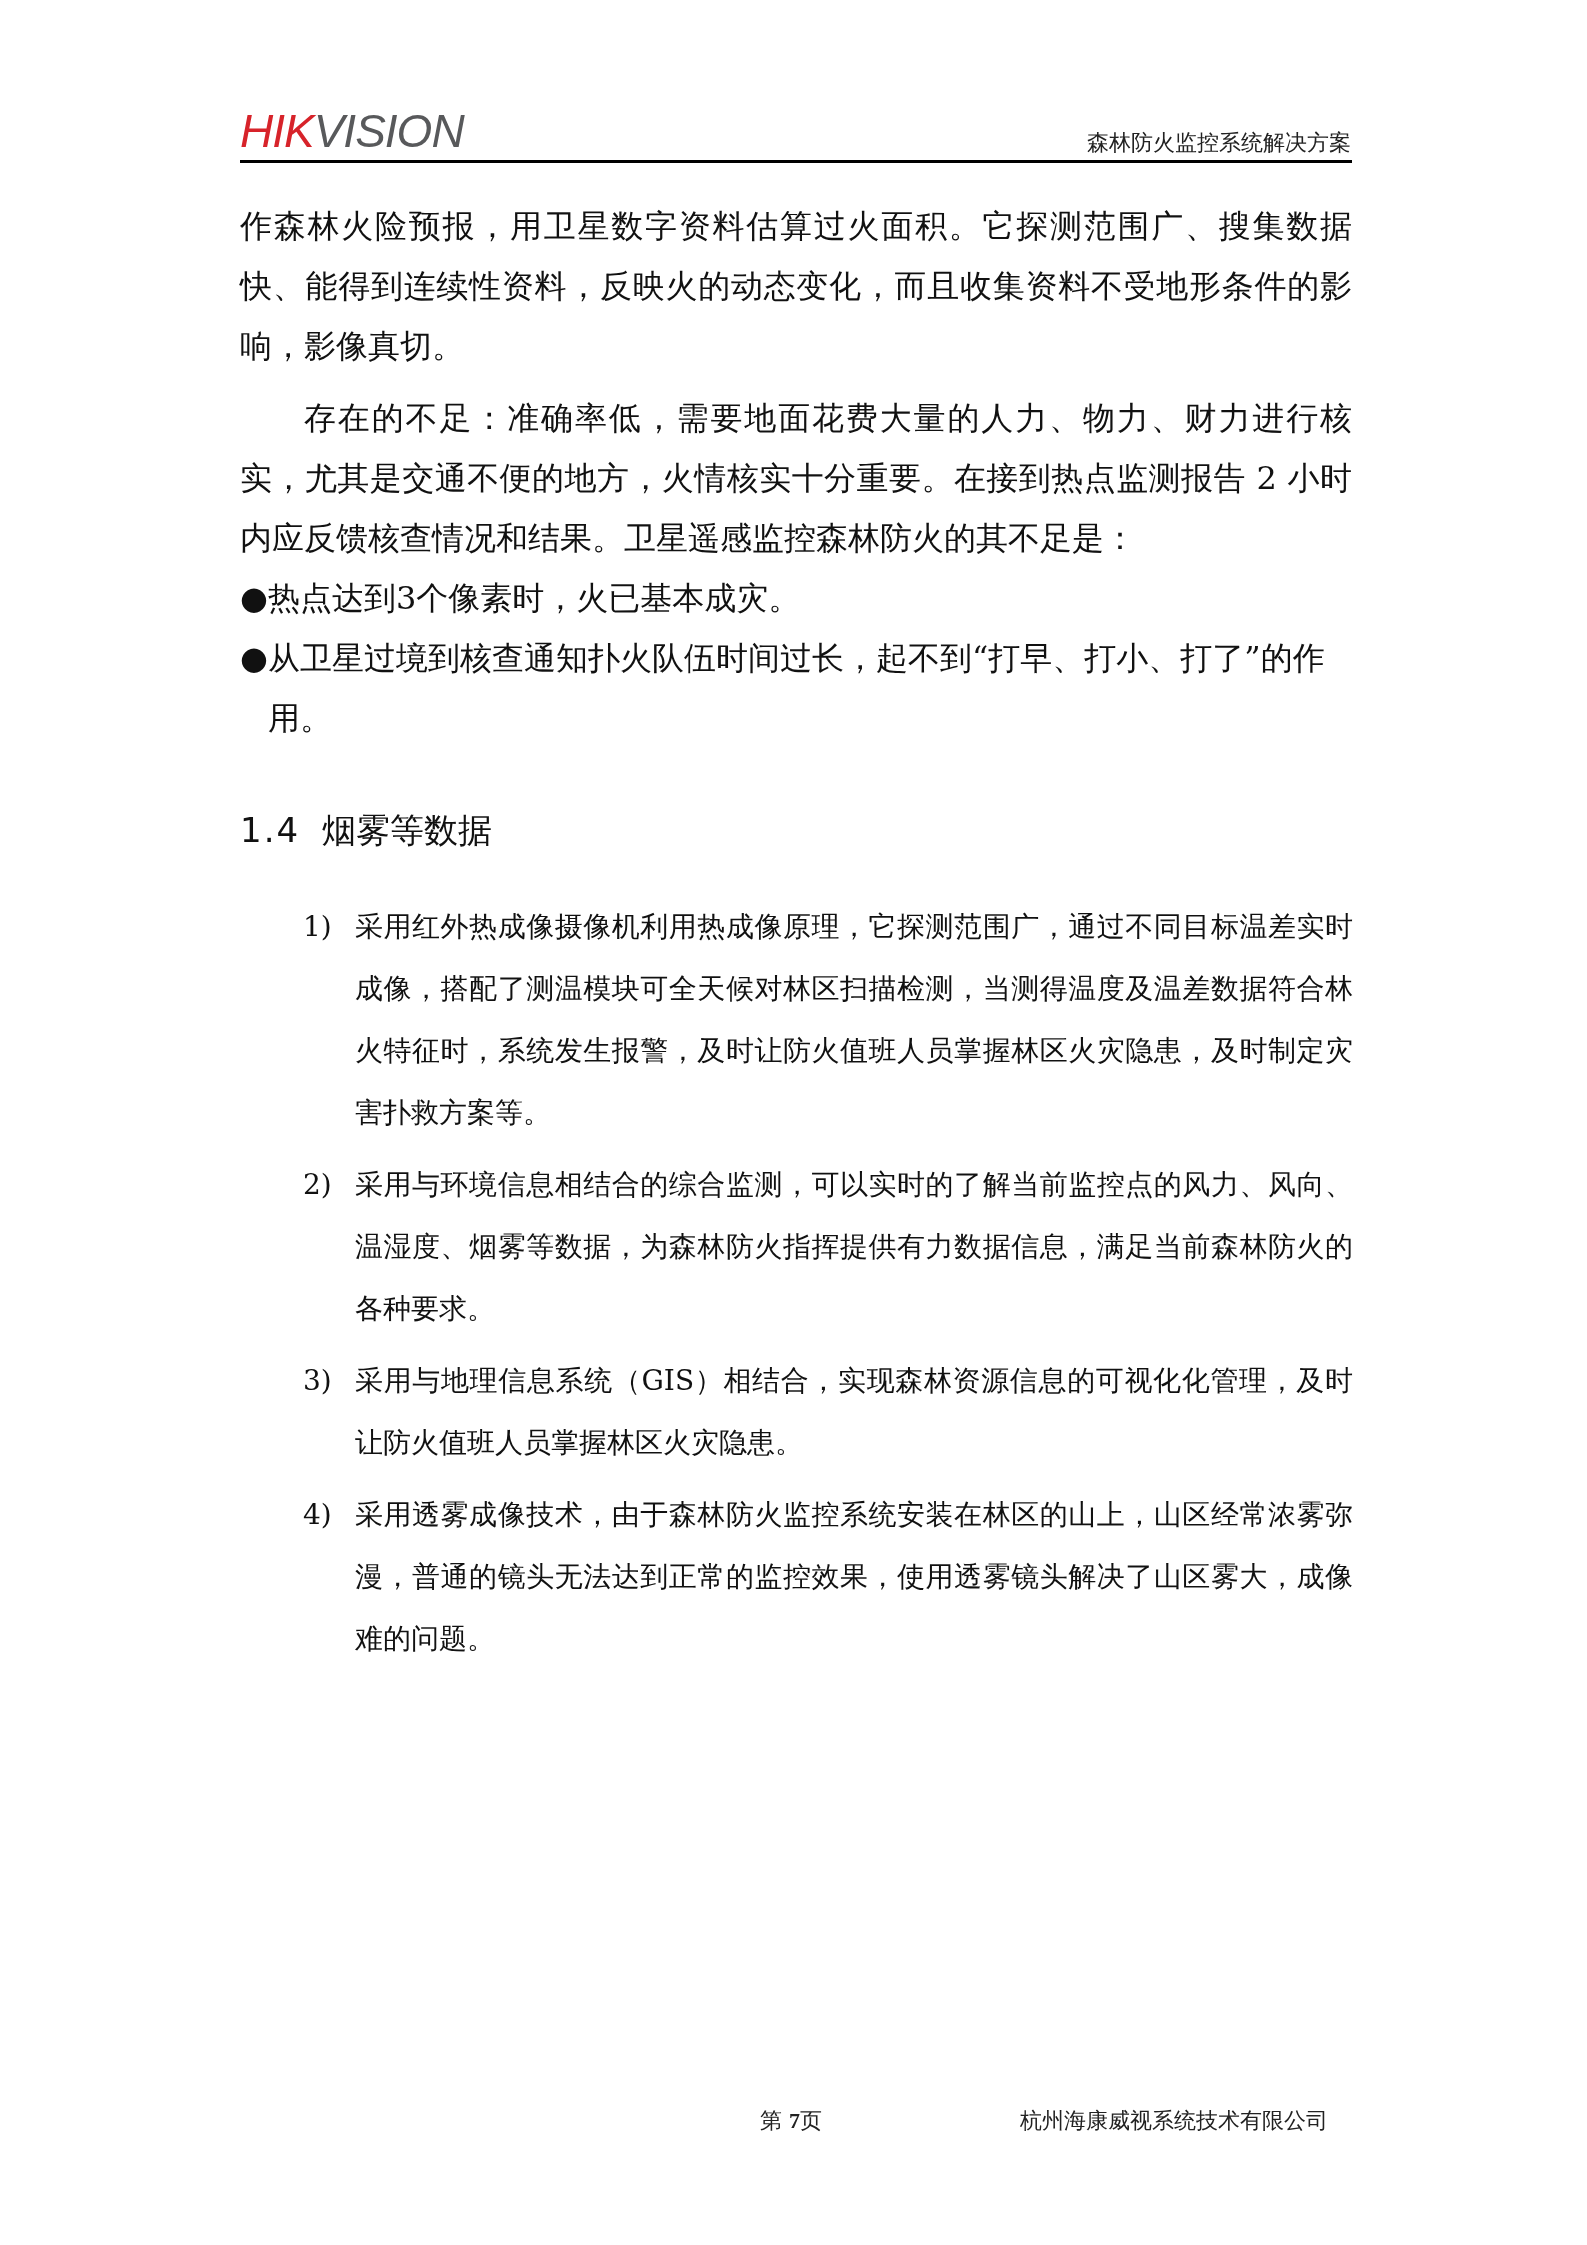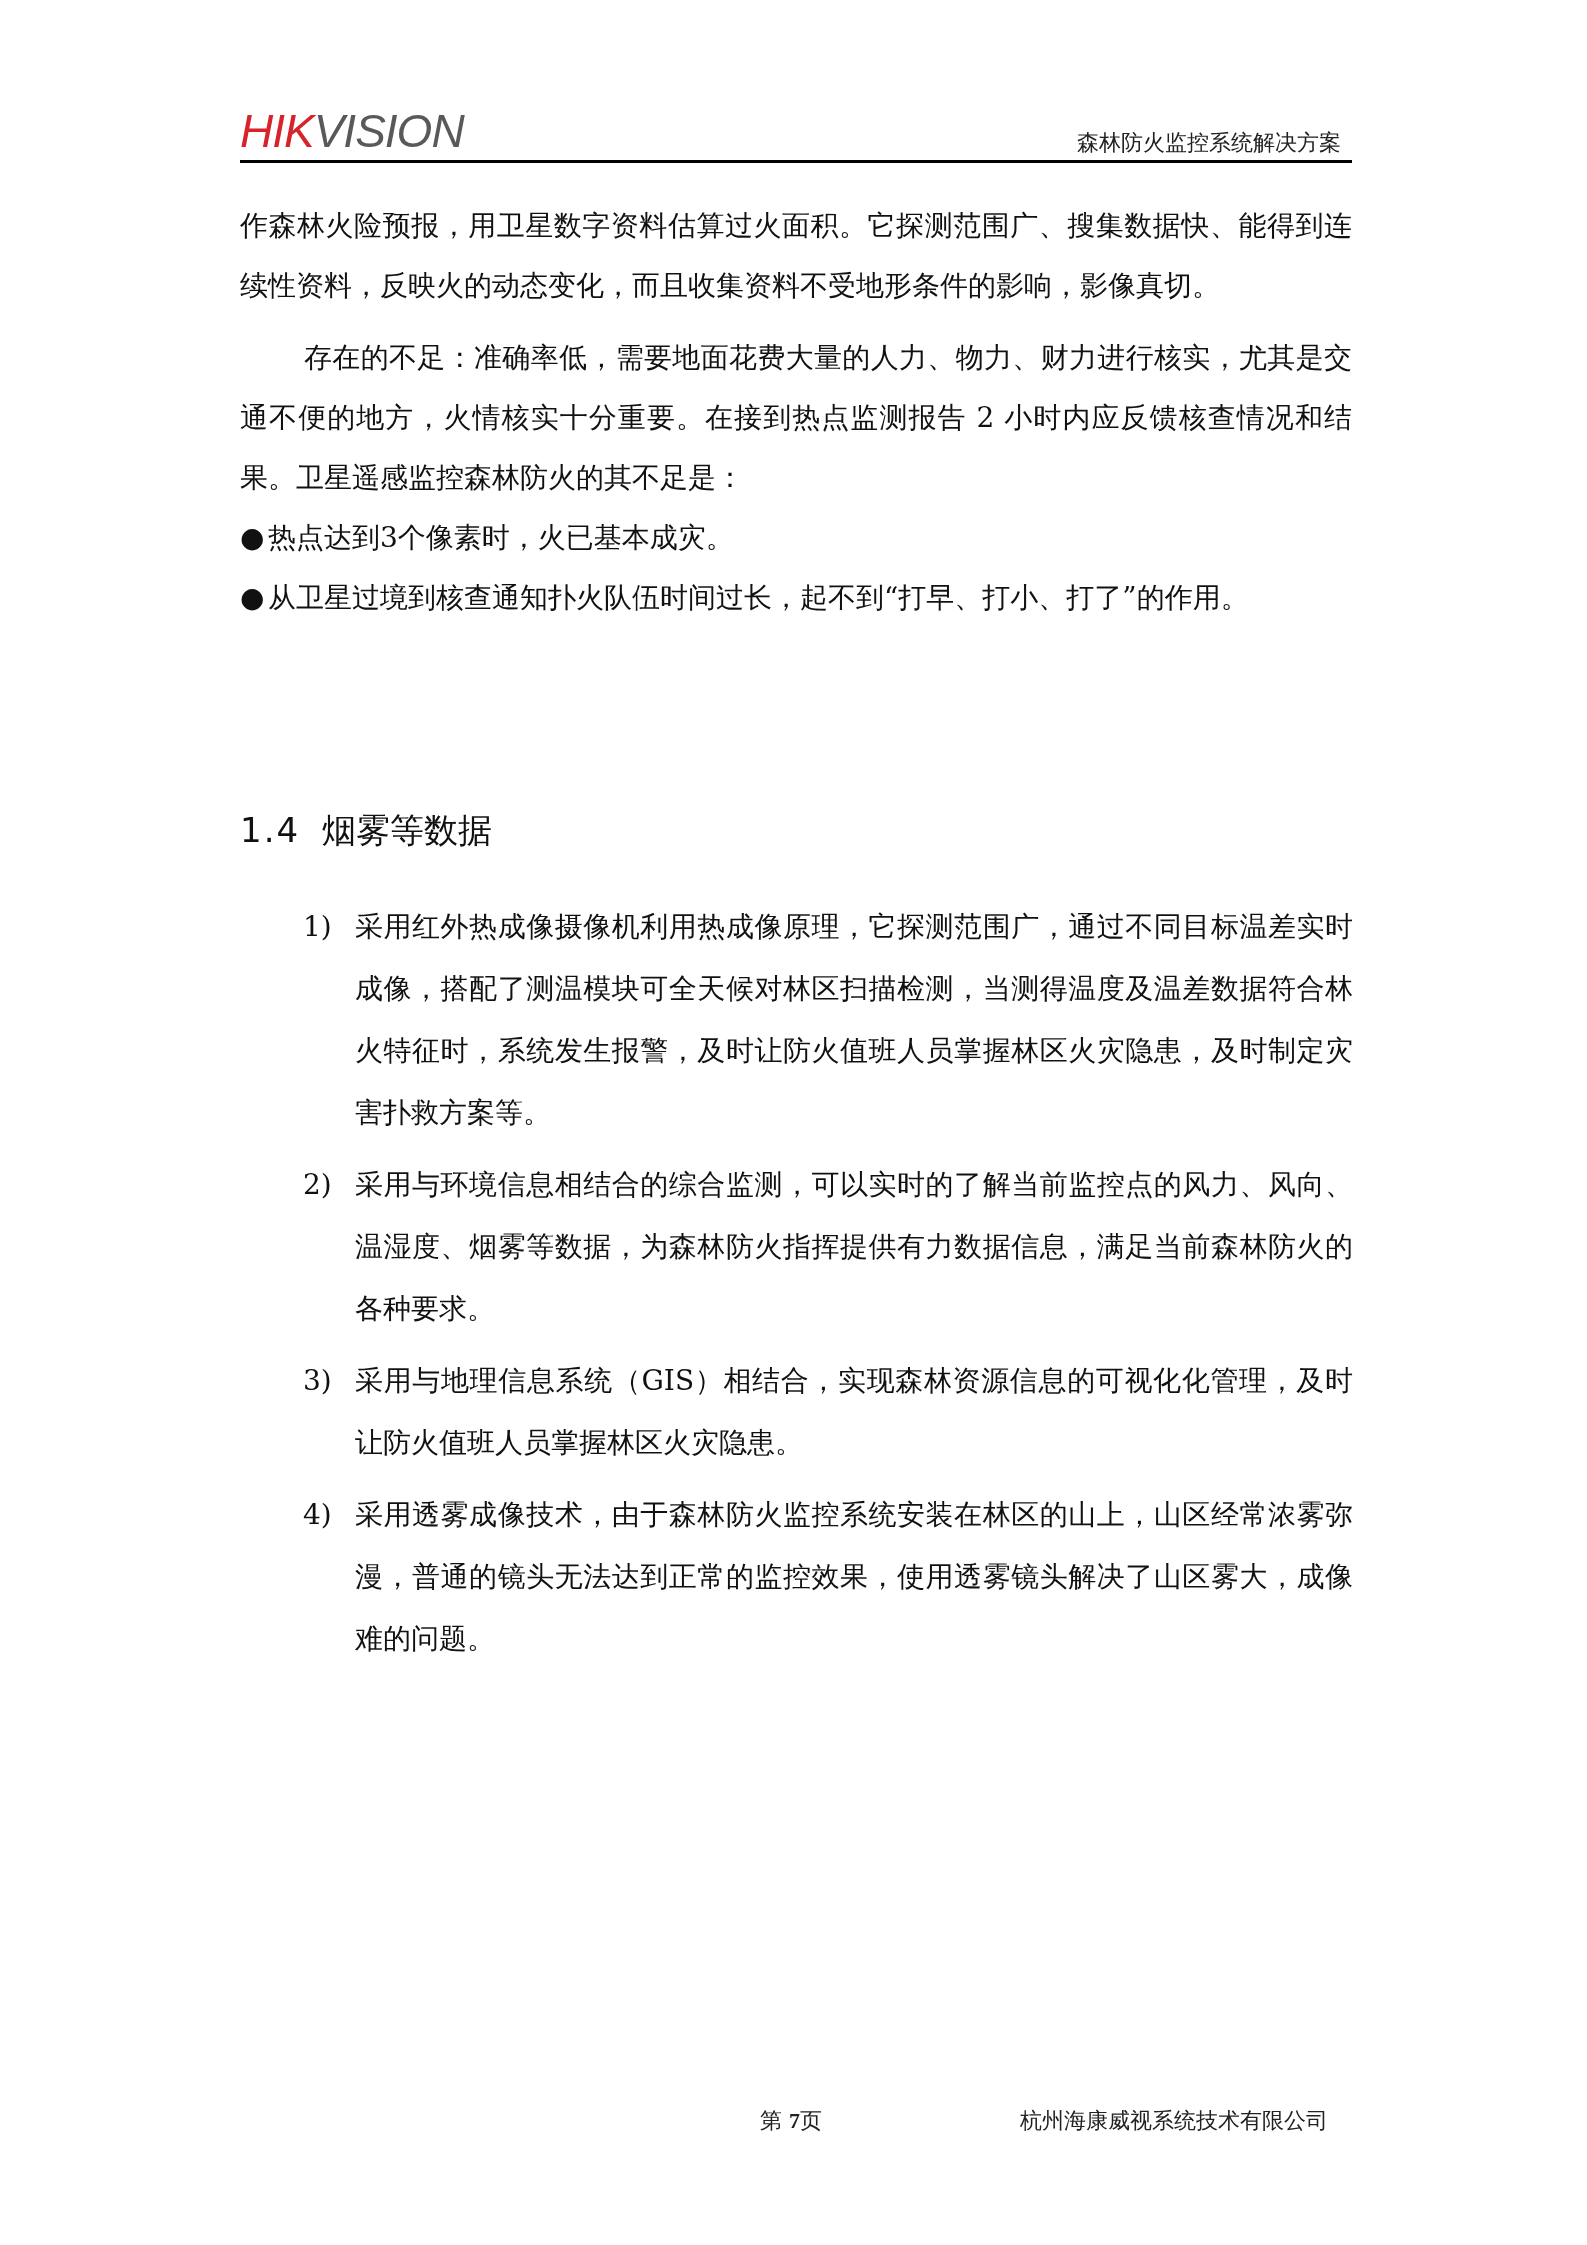--- a/index.html
+++ b/index.html
@@ -3,24 +3,24 @@
 <meta charset="utf-8">
 <style>
   html, body { margin: 0; padding: 0; background: #ffffff; }
   body { width: 1587px; height: 2245px; position: relative; overflow: hidden;
          font-family: "DejaVu Serif", "Liberation Serif", serif; color: #111; }
   .header { position: absolute; left: 240px; top: 108px; width: 1112px; height: 56px; }
   .logo { position: absolute; left: 0; top: 0; font-family: "Liberation Sans", "DejaVu Sans", sans-serif;
           font-weight: normal; font-style: italic; font-size: 46px; letter-spacing: -1px; line-height: 46px; }
   .logo .hik { color: #d7232a; }
   .logo .vision { color: #58595b; }
-  .doc-title { position: absolute; right: 11px; top: 22px; font-size: 22px; color: #222; line-height: 26px; }
+  .doc-title { position: absolute; right: 1px; top: 22px; font-size: 22px; color: #222; line-height: 26px; }
   .rule { position: absolute; left: 0; right: 0; top: 52px; height: 3px; background: #000; }
 
-  .content { position: absolute; left: 240px; top: 196px; width: 1112px; font-size: 28px; line-height: 60px; }
+  .content { position: absolute; left: 240px; top: 196px; width: 1112px; font-size: 32px; line-height: 60px; }
   .para { margin: 0; text-align: justify; }
   .indent { text-indent: 64px; }
   .bullet { position: relative; padding-left: 28px; margin: 0; }
   .bullet .dot { position: absolute; left: 0; top: 0; }
   .mt { margin-top: 12px; }
 
   .heading { position: absolute; left: 240px; top: 805px; font-family: "DejaVu Sans", "Liberation Sans", sans-serif;
              font-size: 34px; line-height: 50px; }
   .heading .num { margin-right: 22px; letter-spacing: 2px; }
 

